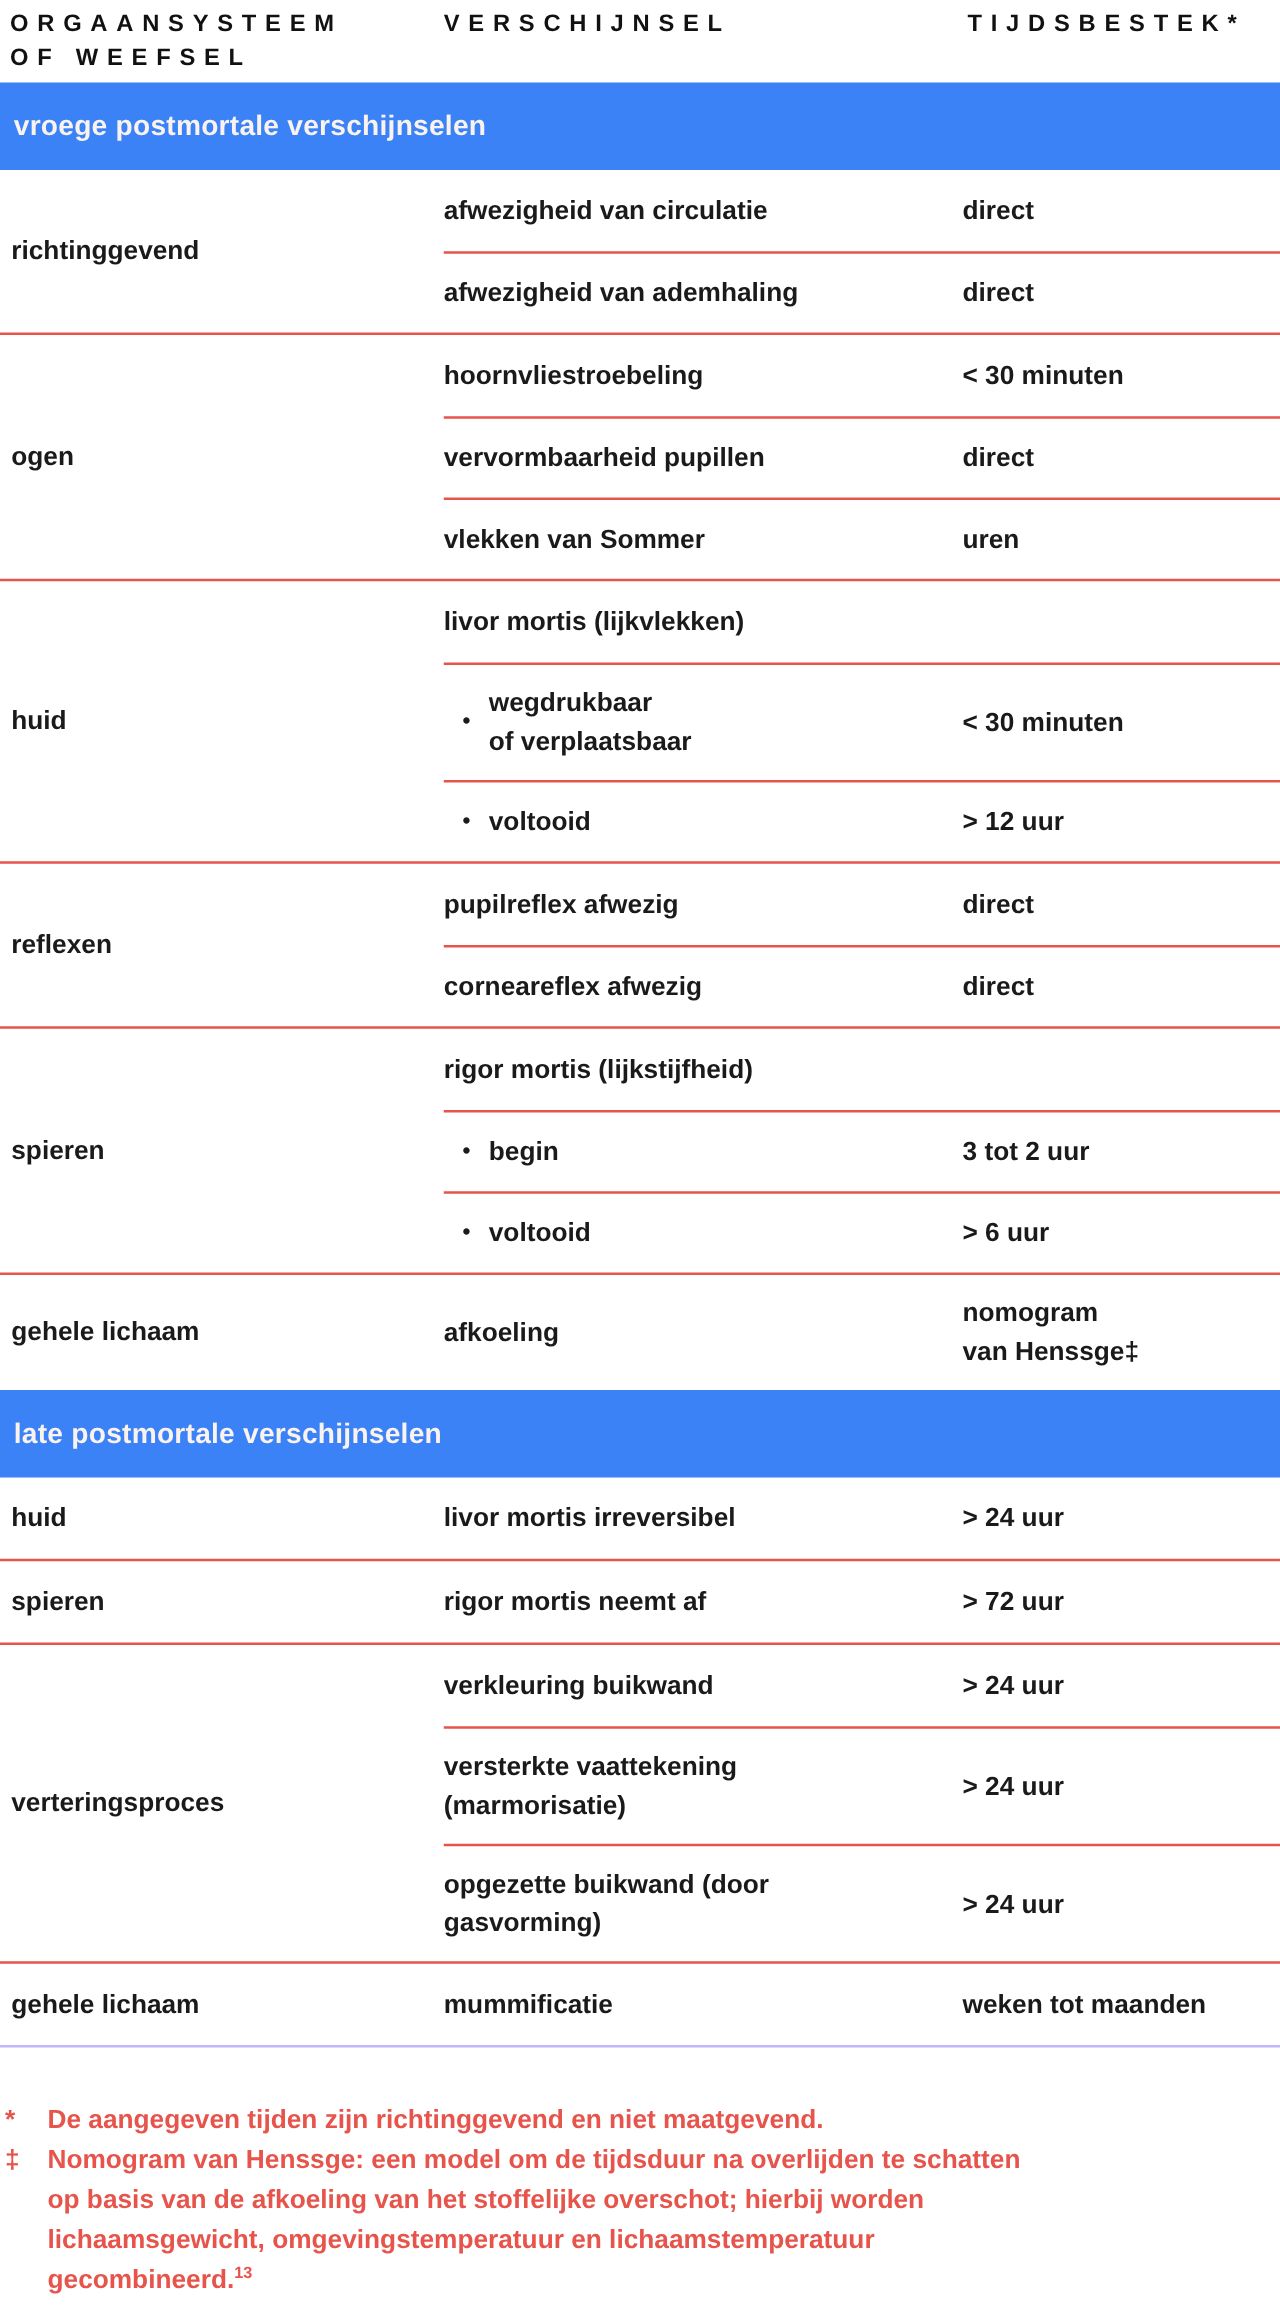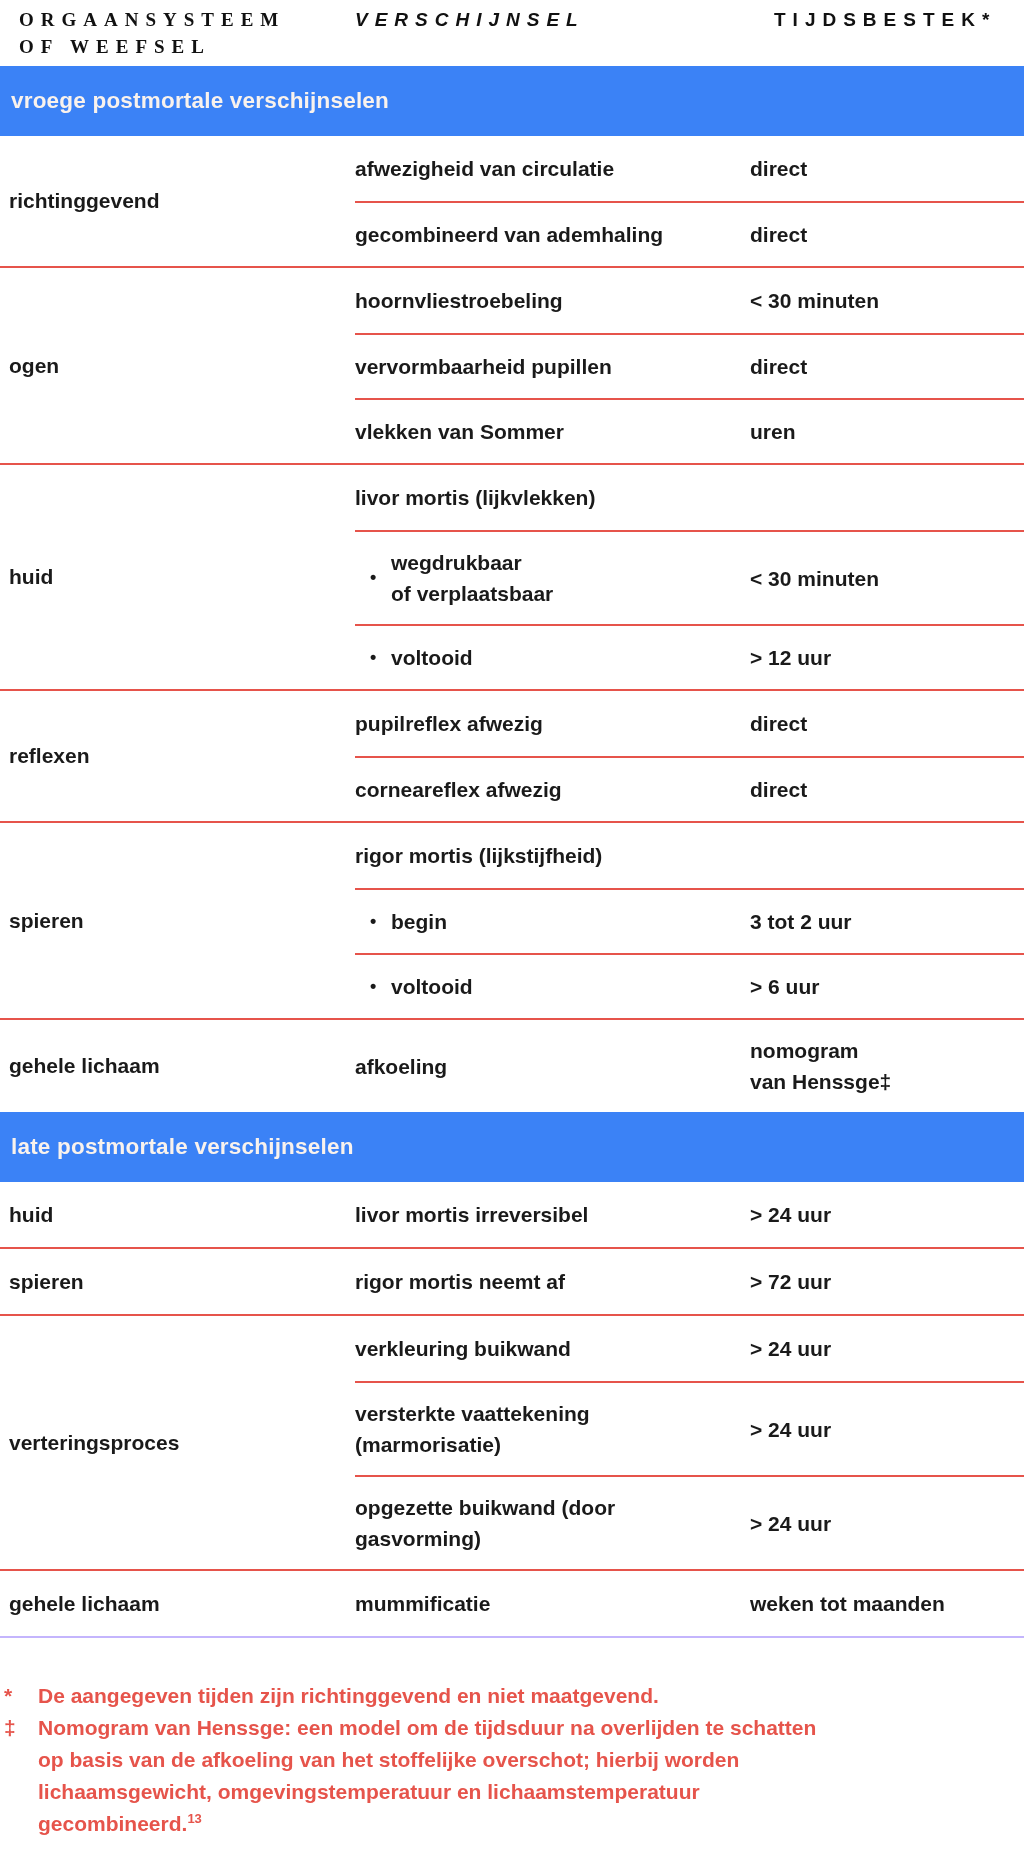--- a/index.html
+++ b/index.html
@@ -7,41 +7,41 @@
     width:1024px;
     font-family:"Liberation Sans", sans-serif;
     font-weight:bold;
     color:#1a1a1a;
   }
   .page { width:1024px; }
 
   
   .thead { display:flex; padding-top:6px; height:66px; box-sizing:border-box;
            font-size:19px; line-height:27px; letter-spacing:7px; color:#111; }
-  .thead .hc1 { width:355px; box-sizing:border-box; padding-left:19px;font-family:Liberation Serif, serif; }
-  .thead .hc2 { width:395px; box-sizing:border-box;font-style:italic; }
+  .thead .hc1 { width:355px; box-sizing:border-box; padding-left:8px; }
+  .thead .hc2 { width:395px; box-sizing:border-box; }
   .thead .hc3 { flex:1; box-sizing:border-box;margin-left:24px; }
 
   
   .banner {
     height:70px; background:#3b82f6; color:#F9F2ED;
     display:flex; align-items:center;
     padding-left:11px; font-size:22.5px; letter-spacing:0.2px;
   }
 
   
   .groups .group { display:flex; }
   .groups .group + .group { border-top:2px solid #E6544B; }
   .organ {
     width:355px; box-sizing:border-box; padding-left:9px;
     display:flex; align-items:center; font-size:21px;
   }
   .rows { flex:1; display:flex; flex-direction:column; }
   .row { display:flex; align-items:center; min-height:65px;
-         padding:15px 0; box-sizing:border-box; }
+         padding:15px 0; box-sizing:border-box;gap:20px; }
   .row + .row { border-top:2px solid #E6544B; }
   .vcell { width:395px; box-sizing:border-box; padding-right:16px;
            font-size:21px; line-height:31px; white-space:pre-line; }
   .tcell { flex:1; box-sizing:border-box; padding-right:8px;
            font-size:21px; line-height:31px; white-space:pre-line; }
   .row.bullet .vcell { padding-left:36px; position:relative; }
   .row.bullet .vcell::before {
     content:"•"; position:absolute; left:15px; top:50%;
     transform:translateY(-53%); font-size:18px;
   }
@@ -74,21 +74,21 @@
     <div class="groups">
 
       <div class="group">
         <div class="organ">richtinggevend</div>
         <div class="rows">
           <div class="row">
             <div class="vcell">afwezigheid van circulatie</div>
             <div class="tcell">direct</div>
           </div>
           <div class="row">
-            <div class="vcell">gecombineerd van ademhaling</div>
+            <div class="vcell">afwezigheid van ademhaling</div>
             <div class="tcell">direct</div>
           </div>
         </div>
       </div>
 
       <div class="group">
         <div class="organ">ogen</div>
         <div class="rows">
           <div class="row">
             <div class="vcell">hoornvliestroebeling</div>

